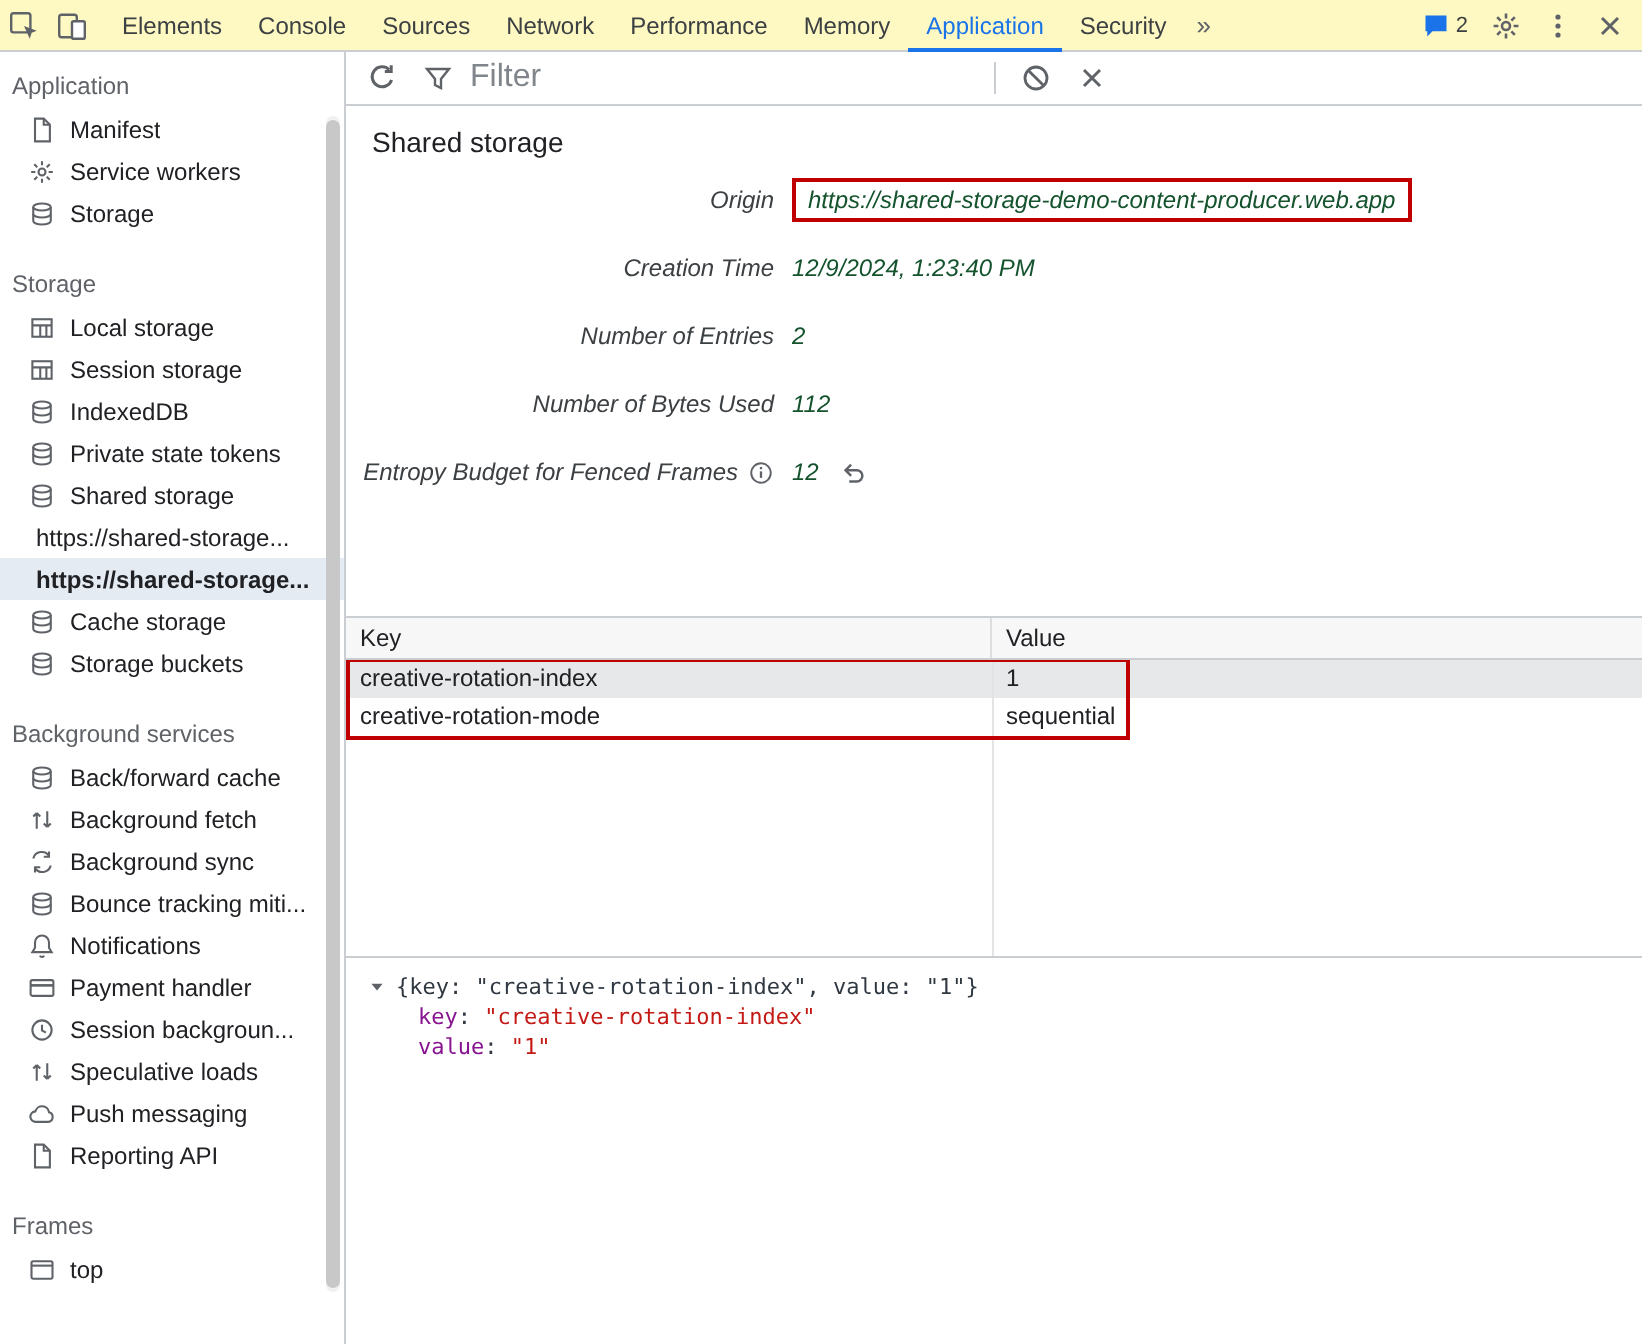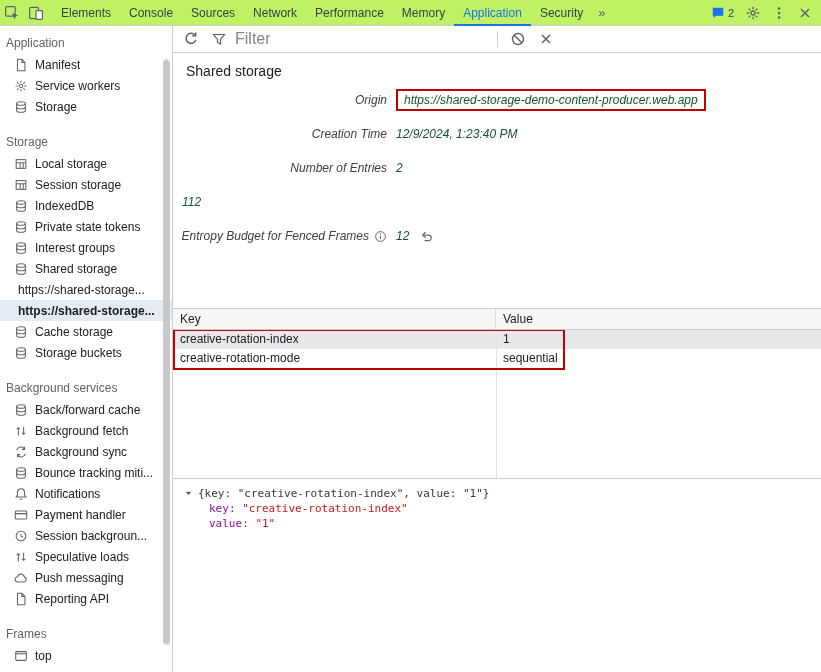--- a/index.html
+++ b/index.html
@@ -5,21 +5,21 @@
   :root{
     --blue:#1a73e8; --red:#c00000; --gray:#5f6368; --border:#cacdd1;
     --purple:#881391; --strred:#c41a16;
   }
   *{margin:0;padding:0;box-sizing:border-box;}
   body{width:821px;height:672px;overflow:hidden;background:#fff;
        font-family:"Liberation Sans",sans-serif;font-size:12px;color:#202124;}
   .devtools{width:821px;height:672px;display:flex;flex-direction:column;}
 
   
-  .tabbar{flex:0 0 26px;height:22px;background:#bef264;border-bottom:1px solid var(--border);
+  .tabbar{flex:0 0 26px;height:22px;background:#fef9c3;border-bottom:1px solid var(--border);
           display:flex;align-items:center;}
   .tb-icon{width:24px;height:24px;display:inline-flex;align-items:center;justify-content:center;
            color:var(--gray);flex:0 0 auto;}
   .tb-icon svg{width:16px;height:16px;}
   .tab-strip{display:flex;align-items:stretch;height:26px;margin-left:4px;}
   .tab{padding:0 9px;line-height:26px;color:#3c4043;white-space:nowrap;}
   .tab.active{color:var(--blue);box-shadow:inset 0 -2px 0 var(--blue);}
   .more-tabs{color:var(--gray);padding:0 6px;font-size:13px;}
   .tabbar-right{margin-left:auto;display:flex;align-items:center;gap:2px;padding-right:4px;}
   .badge{display:inline-flex;align-items:center;gap:3px;padding:0 5px;color:#3c4043;font-size:11px;}
@@ -221,30 +221,20 @@
             <span class="tree-label">Private state tokens</span>
           </div>
           <div class="tree-item">
             <span class="icon">
               <svg viewBox="0 0 16 16">
                 <ellipse cx="8" cy="4" rx="5" ry="2" fill="none" stroke="currentColor" stroke-width="1.2"></ellipse>
                 <path d="M3 4v8c0 1.1 2.2 2 5 2s5-.9 5-2V4" fill="none" stroke="currentColor" stroke-width="1.2"></path>
                 <path d="M3 8c0 1.1 2.2 2 5 2s5-.9 5-2" fill="none" stroke="currentColor" stroke-width="1.2"></path>
               </svg>
             </span>
-            <span class="tree-label">Interest groups</span>
-          </div>
-          <div class="tree-item">
-            <span class="icon">
-              <svg viewBox="0 0 16 16">
-                <ellipse cx="8" cy="4" rx="5" ry="2" fill="none" stroke="currentColor" stroke-width="1.2"></ellipse>
-                <path d="M3 4v8c0 1.1 2.2 2 5 2s5-.9 5-2V4" fill="none" stroke="currentColor" stroke-width="1.2"></path>
-                <path d="M3 8c0 1.1 2.2 2 5 2s5-.9 5-2" fill="none" stroke="currentColor" stroke-width="1.2"></path>
-              </svg>
-            </span>
             <span class="tree-label">Shared storage</span>
           </div>
           <div class="tree-item child">
             <span class="tree-label">https://shared-storage...</span>
           </div>
           <div class="tree-item child selected">
             <span class="tree-label">https://shared-storage...</span>
           </div>
           <div class="tree-item">
             <span class="icon">
@@ -428,20 +418,23 @@
             </div>
             <div class="field-row">
               <div class="field-label">
                 <span>Number of Entries</span>
               </div>
               <div class="field-value">
                 <span>2</span>
               </div>
             </div>
             <div class="field-row">
+              <div class="field-label">
+                <span>Number of Bytes Used</span>
+              </div>
               <div class="field-value">
                 <span>112</span>
               </div>
             </div>
             <div class="field-row">
               <div class="field-label">
                 <span>Entropy Budget for Fenced Frames</span>
                 <span class="icon">
                   <svg viewBox="0 0 16 16">
                     <circle cx="8" cy="8" r="6" fill="none" stroke="currentColor" stroke-width="1.2"></circle>

